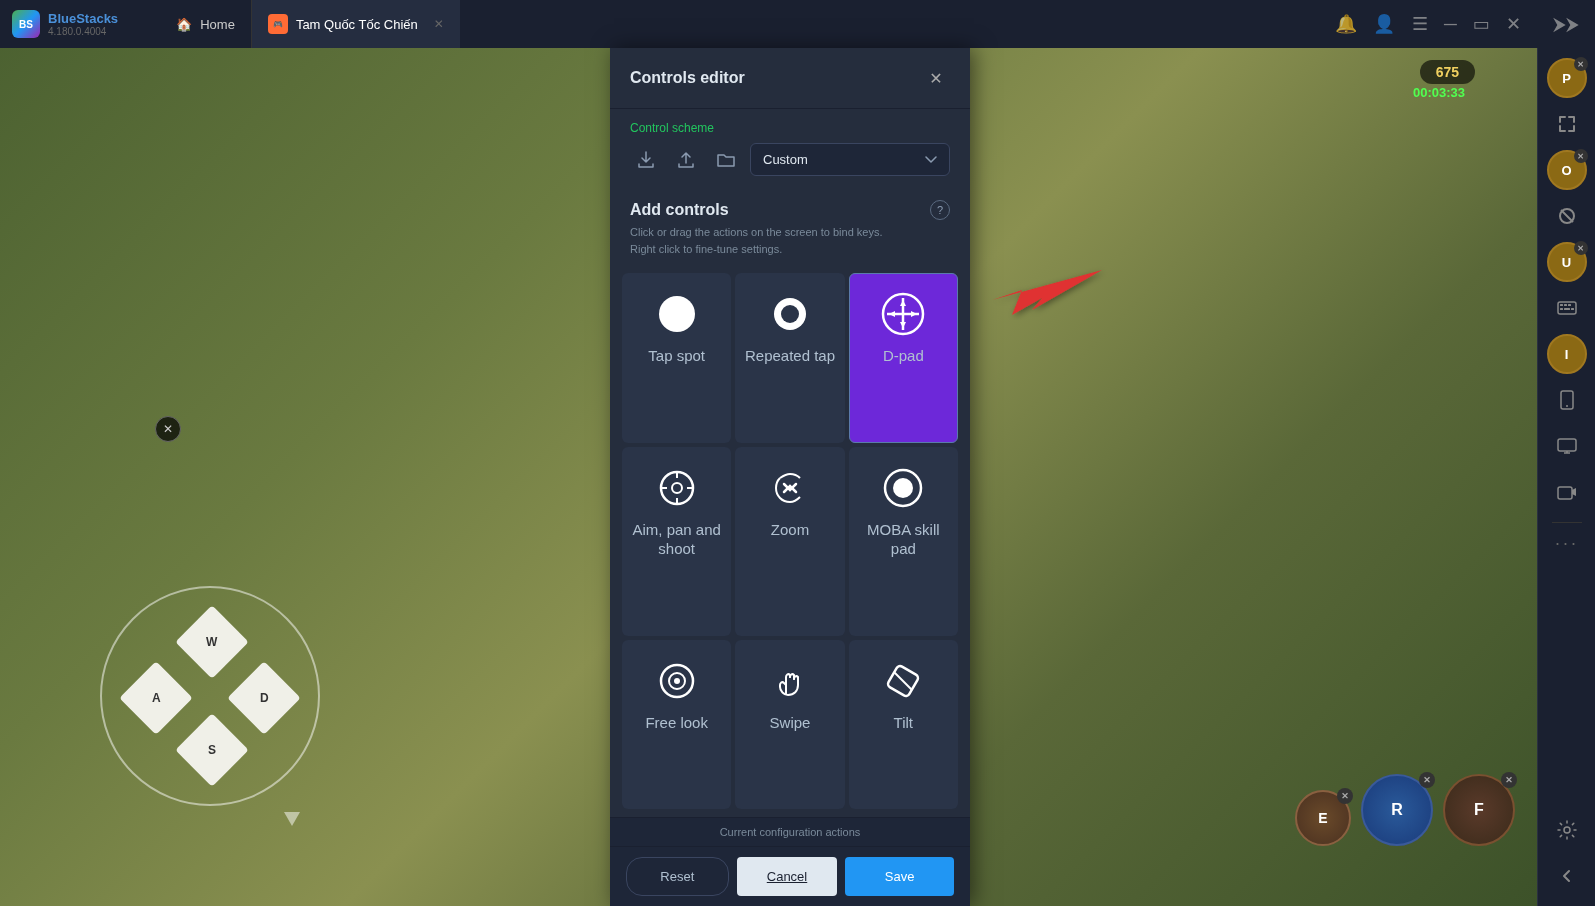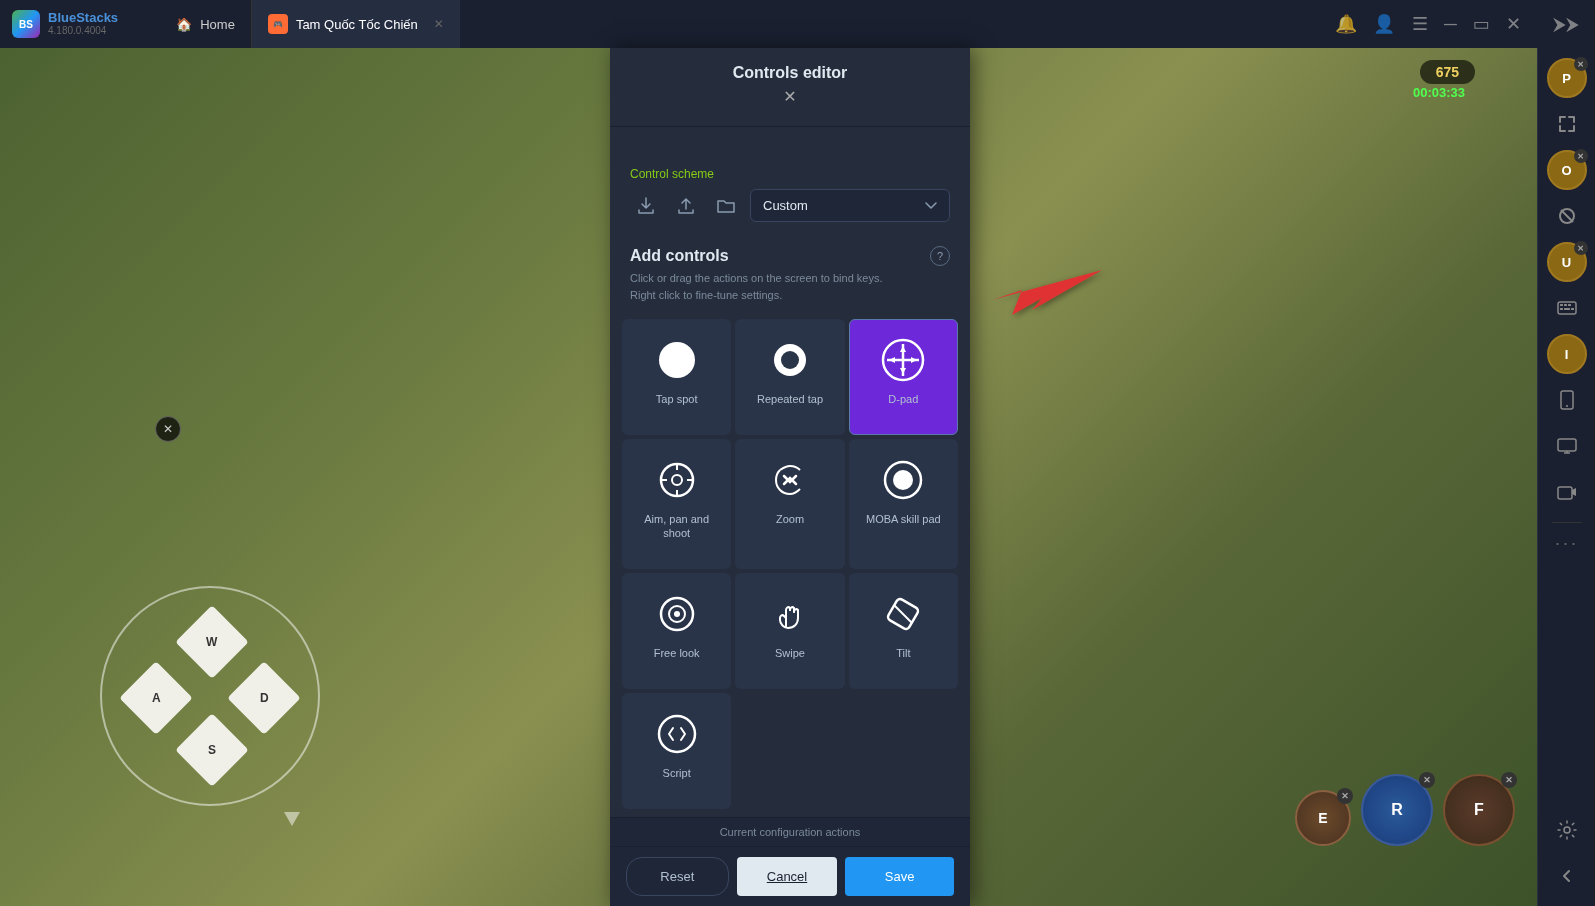--- a/index.html
+++ b/index.html
@@ -10,21 +10,21 @@
       position: absolute; top: 0; left: 0; right: 0; bottom: 0;
       background: linear-gradient(135deg, #4a6030 0%, #6a7a40 30%, #8a9050 50%, #5a6838 70%, #3a5028 100%);
     }
 
     
     .top-bar {
       position: absolute; top: 0; left: 0; right: 0; height: 48px;
       background: #1a2030; display: flex; align-items: center; z-index: 100;
     }
     .bluestacks-logo {
-      display: flex; align-items: flex-start; padding: 0 12px; gap: 8px; min-width: 160px;
+      display: flex; align-items: center; padding: 0 12px; gap: 8px; min-width: 160px;
     }
     .bs-icon {
       width: 28px; height: 28px; border-radius: 6px;
       background: linear-gradient(135deg, #4CAF50, #2196F3, #9C27B0); display: flex; align-items: center; justify-content: center; font-size: 10px; color: white; font-weight: bold;
     }
     .bs-title { color: #4a90d9; font-weight: bold; font-size: 13px; }
     .bs-version { color: #666; font-size: 10px; }
     .tab-home {
       display: flex; align-items: center; padding: 0 16px; height: 100%; gap: 8px;
       border-right: 1px solid #333; color: #ccc; font-size: 13px; cursor: pointer;
@@ -117,32 +117,32 @@
     }
 
     
     .controls-panel {
       position: absolute; top: 48px; left: 610px; width: 360px; bottom: 0;
       background: #252d3d; z-index: 300; display: flex; flex-direction: column;
       box-shadow: 4px 0 20px rgba(0,0,0,0.5);
     }
     .panel-header {
       display: flex; align-items: center; justify-content: space-between;
-      padding: 16px 20px; border-bottom: 1px solid #1a2030; flex-shrink: 0; flex-direction: column;
+      padding: 16px 20px; border-bottom: 1px solid #1a2030; flex-shrink: 0;
     }
     .panel-title { color: #e0e8f0; font-size: 16px; font-weight: 600; }
     .panel-close {
       width: 28px; height: 28px; border-radius: 50%; background: transparent;
       border: none; color: #aaa; font-size: 16px; cursor: pointer; display: flex; align-items: center; justify-content: center;
     }
 
     .control-scheme-section {
       padding: 12px 20px; flex-shrink: 0;
     }
-    .scheme-label { color: #84cc16; font-size: 12px; margin-bottom: 8px; margin-top: 28px; }
+    .scheme-label { color: #22c55e; font-size: 12px; margin-bottom: 8px; }
     .scheme-row { display: flex; align-items: center; gap: 8px; }
     .scheme-dropdown {
       flex: 1; background: #1e2638; border: 1px solid #3a4560; border-radius: 6px;
       color: #e0e8f0; padding: 8px 12px; font-size: 13px; display: flex; align-items: center; justify-content: space-between; cursor: pointer;
     }
     .scheme-icon-btn {
       width: 32px; height: 32px; background: transparent; border: none; color: #8a9ab0;
       font-size: 16px; cursor: pointer; display: flex; align-items: center; justify-content: center;
     }
 
@@ -163,21 +163,21 @@
     }
     .control-item {
       background: #2a3448; border-radius: 6px; padding: 16px 8px 12px;
       display: flex; flex-direction: column; align-items: center; gap: 8px;
       cursor: pointer; transition: background 0.15s; border: 1px solid transparent;
     }
     .control-item.highlighted { background: #6d28d9; border-color: #5a7aaa; }
     .control-icon {
       width: 48px; height: 48px; display: flex; align-items: center; justify-content: center;
     }
-    .control-label { color: #b0c0d0; font-size: 11px; text-align: center; line-height: 1.3; }
+    .control-label { color: #b0c0d0; font-size: 15px; text-align: center; line-height: 1.3; }
 
     .bottom-bar {
       flex-shrink: 0; border-top: 1px solid #1a2030; background: #1e2638;
     }
     .config-actions-label {
       text-align: center; color: #7a8a9a; font-size: 11px; padding: 8px; border-bottom: 1px solid #1a2030;
     }
     .action-buttons {
       display: flex; gap: 8px; padding: 10px 16px;
     }
@@ -480,30 +480,20 @@
     <div class="control-item">
       <div class="control-icon">
         <svg width="48" height="48" viewBox="0 0 48 48">
           <rect x="12" y="12" width="24" height="24" rx="4" fill="none" stroke="white" stroke-width="2.5" transform="rotate(30 24 24)"></rect>
           <line x1="16" y1="16" x2="32" y2="32" stroke="white" stroke-width="2" stroke-linecap="round"></line>
         </svg>
       </div>
       <span class="control-label">Tilt</span>
     </div>
 
-    <div class="control-item">
-      <div class="control-icon">
-        <svg width="48" height="48" viewBox="0 0 48 48">
-          <circle cx="24" cy="24" r="18" fill="none" stroke="white" stroke-width="2.5"></circle>
-          <path d="M20 18 L16 24 L20 30" stroke="white" stroke-width="2" stroke-linecap="round" stroke-linejoin="round" fill="none"></path>
-          <path d="M28 18 L32 24 L28 30" stroke="white" stroke-width="2" stroke-linecap="round" stroke-linejoin="round" fill="none"></path>
-        </svg>
-      </div>
-      <span class="control-label">Script</span>
-    </div>
 
   </div>
 
   <div class="bottom-bar">
     <div class="config-actions-label">Current configuration actions</div>
     <div class="action-buttons">
       <button class="btn-reset">Reset</button>
       <button class="btn-cancel">Cancel</button>
       <button class="btn-save">Save</button>
     </div>

